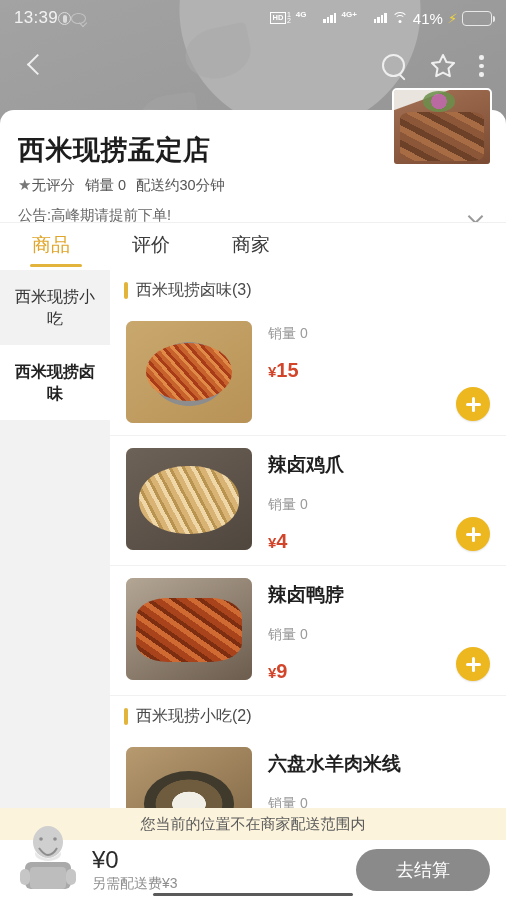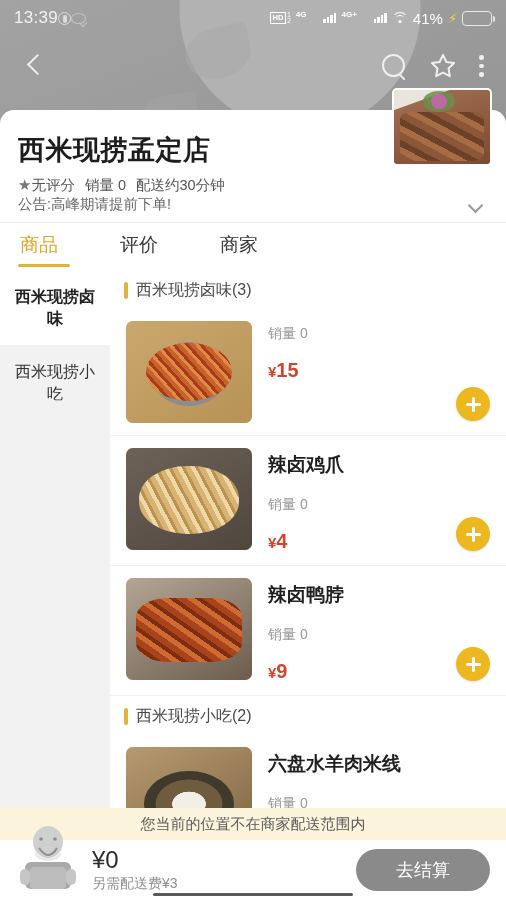--- a/index.html
+++ b/index.html
@@ -133,20 +133,21 @@
     position:absolute; left:0; top:110px; width:506px;
     background:#fff; border-radius:14px 14px 0 0; padding:22px 18px 12px;
     z-index:20;
   }
   .shop-name {
     font-size:27px; color:#1d1d1d; font-weight:bold; letter-spacing:.5px;
     margin-bottom:8px;
   }
   .shop-meta {
     display:flex; align-items:center; gap:10px; color:#555; font-size:14.5px;
+    margin-bottom:11px;
   }
   .star-glyph { color:#777; font-size:15px; }
   .shop-notice-row {
     display:flex; align-items:flex-end; justify-content:space-between;
     color:#676767; font-size:14.5px; padding-bottom:2px;
   }
   .chevron-down {
     width:16px; height:16px; position:relative; cursor:pointer; margin-right:4px;
   }
   .chevron-down:before{
@@ -156,21 +157,21 @@
   }
   .shop-thumb {
     position:absolute; right:14px; top:-22px; width:100px; height:78px;
     border-radius:5px; overflow:hidden; border:2px solid #fff;
     background:#d8cfc9;
   }
 
   
   .tabs {
     position:absolute; left:0; top:222px; width:506px; height:48px;
-    background:#fff; display:flex; align-items:center; padding-left:20px;
+    background:#fff; display:flex; align-items:center; padding-left:32px;
     gap:62px; z-index:22; border-top:1px solid #f0f0f0;
   }
   .tab {
     font-size:19px; color:#3a3a3a; position:relative; cursor:pointer;
     padding-bottom:4px;
   }
   .tab.active { color:#e0a52a; }
   .tab.active:after{
     content:""; position:absolute; left:-2px; bottom:-5px; width:52px; height:2.5px;
     background:#e3b43c; border-radius:2px;
@@ -360,22 +361,22 @@
 
 <div class="tabs">
   <div class="tab active">商品</div>
   <div class="tab">评价</div>
   <div class="tab">商家</div>
 </div>
 
 <div class="content">
 
   <div class="sidebar">
+    <div class="cat-item">西米现捞小吃</div>
     <div class="cat-item active">西米现捞卤味</div>
-    <div class="cat-item">西米现捞小吃</div>
   </div>
 
   <div class="items">
 
     <div class="section-head">
       <span class="section-bar"></span>
       <span>西米现捞卤味(3)</span>
     </div>
 
     <div class="food-row">

